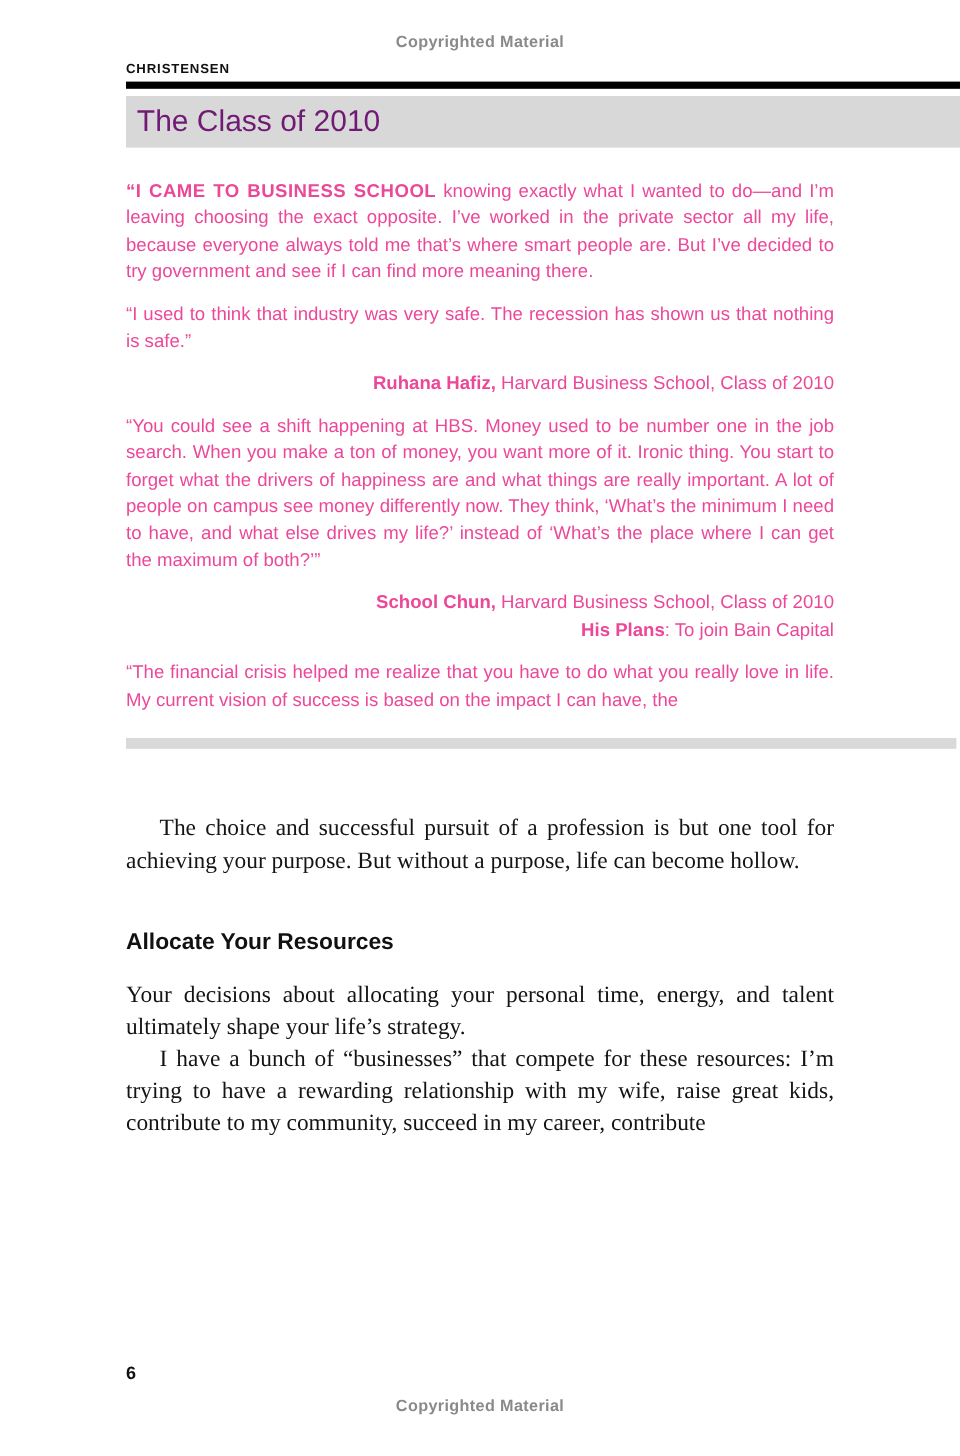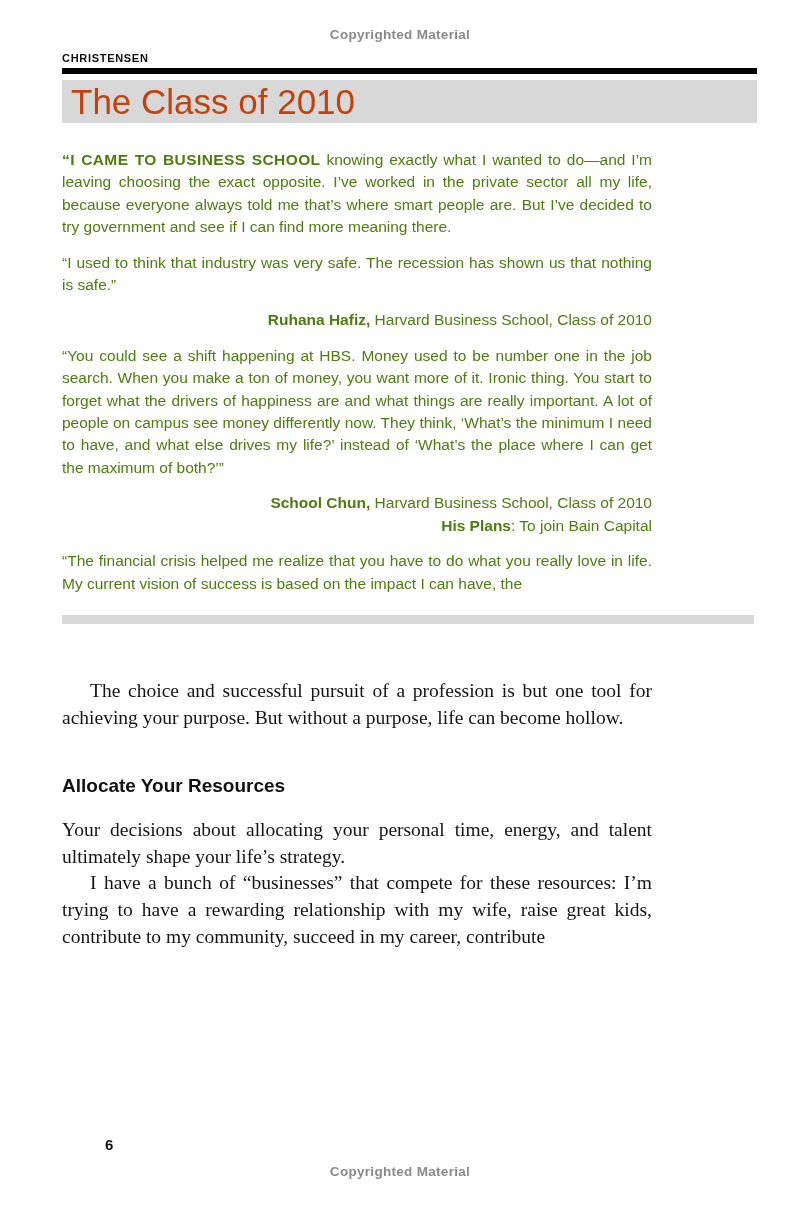--- a/index.html
+++ b/index.html
@@ -12,37 +12,37 @@
   .page { position:relative; width:800px; height:1213px; background:#fff;border-radius:14px; }
 
   .watermark {
     position:absolute; left:0; width:100%;
     text-align:center; color:#8a8a8a;
     font-size:13.5px; font-weight:bold; letter-spacing:0.3px;
   }
   .watermark.top { top:27px; }
   .watermark.bottom { top:1164px; }
 
-  .content { margin-left:62px; width:695px; }
+  .content { margin-left:105px; width:695px; }
 
   .running-header {
     padding-top:52px;
     font-size:11px; font-weight:bold; letter-spacing:0.7px; color:#111;
   }
   .rule { margin-top:4px; height:6px; background:#000; }
 
   .banner {
     margin-top:6px; height:43px; background:#d8d8d8;
     display:flex; align-items:center; padding-left:9px;
   }
-  .banner .banner-text { font-size:35px; color:#c2410c; }
+  .banner .banner-text { font-size:25px; color:#701a75; }
 
   .excerpt {
     width:590px; margin-top:26px;
-    font-size:15.5px; line-height:22.4px; color:#4d7c0f;
+    font-size:15.5px; line-height:22.4px; color:#ec4899;
     text-align:justify;
   }
   .excerpt p { margin-bottom:13px; }
   .lead { font-weight:bold; letter-spacing:0.4px; }
   .attrib { text-align:right; margin-bottom:13px; line-height:22.4px; }
   .attrib b { font-weight:bold; }
 
   .divider { margin-top:20px; height:9px; width:692px; background:#d9d9d9; }
 
   .serif {

